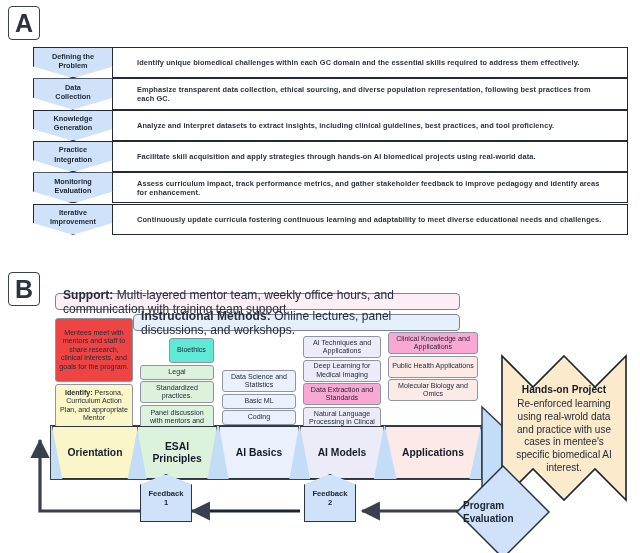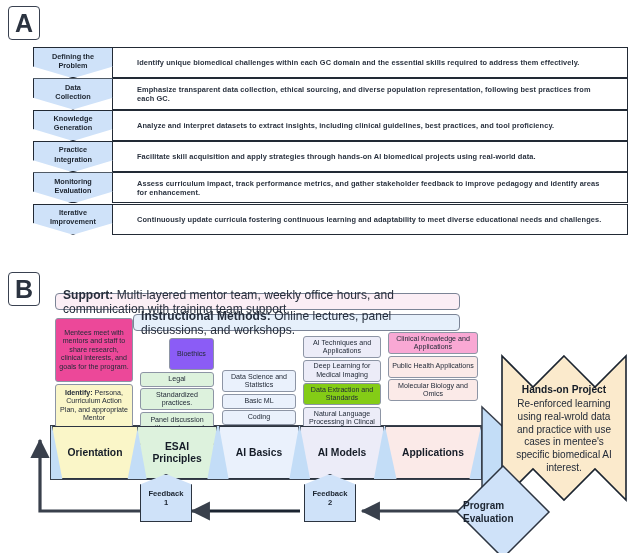--- a/index.html
+++ b/index.html
@@ -141,30 +141,30 @@
 
     <div class="banner support">
       <span><b>Support:</b><span> Multi-layered mentor team, weekly office hours, and communication with training team support.</span></span>
     </div>
     <div class="banner instr">
       <span><b>Instructional Methods:</b><span> Online lectures, panel discussions, and workshops.</span></span>
     </div>
 
     <div id="stageCols">
         <div class="col" style="left: 55px; top: 50px; width: 78px;">
-          <div class="chip" style="height: 64px; background: #ec4899;">
+          <div class="chip" style="height: 64px; background: #ef4444;">
             <span><span>Mentees meet with mentors and staff to share research, clinical interests, and goals for the program.</span></span>
           </div>
           <div class="chip" style="height: 44px; background: rgb(250, 246, 200);">
             <span><b>Identify:</b><span> Persona, Curriculum Action Plan, and appropriate Mentor</span></span>
           </div>
         </div>
         <div class="stageLabel" style="left: 52px; top: 158px; width: 86px; height: 53px; background: rgb(250, 246, 200); clip-path: polygon(0px 0px, 100% 0px, 88% 100%, 12% 100%); transform: scaleY(1); white-space: pre-line;">Orientation</div>
         <div class="col" style="left: 140px; top: 70px; width: 74px;">
-          <div class="chip" style="height: 32px; background: #8b5cf6; margin-left: 29px;">
+          <div class="chip" style="height: 25px; background: #5eead4; margin-left: 29px;">
             <span><span>Bioethics</span></span>
           </div>
           <div class="chip" style="height: 15px; background: rgb(221, 242, 221);">
             <span><span>Legal</span></span>
           </div>
           <div class="chip" style="height: 22px; background: rgb(221, 242, 221);">
             <span><span>Standardized practices.</span></span>
           </div>
           <div class="chip" style="height: 34px; background: rgb(221, 242, 221);">
             <span><span>Panel discussion with mentors and industry leaders.</span></span>
@@ -184,21 +184,21 @@
           </div>
         </div>
         <div class="stageLabel" style="left: 219px; top: 158px; width: 80px; height: 53px; background: rgb(234, 241, 252); clip-path: polygon(0px 0px, 100% 0px, 88% 100%, 12% 100%); transform: scaleY(1); white-space: pre-line;">AI Basics</div>
         <div class="col" style="left: 303px; top: 68px; width: 78px;">
           <div class="chip" style="height: 22px; background: rgb(236, 236, 248);">
             <span><span>AI Techniques and Applications</span></span>
           </div>
           <div class="chip" style="height: 22px; background: rgb(236, 236, 248);">
             <span><span>Deep Learning for Medical Imaging</span></span>
           </div>
-          <div class="chip" style="height: 22px; background: #84cc16;">
+          <div class="chip" style="height: 22px; background: #f9a8d4;">
             <span><span>Data Extraction and Standards</span></span>
           </div>
           <div class="chip" style="height: 32px; background: rgb(236, 236, 248);">
             <span><span>Natural Language Processing in Clincal Notes</span></span>
           </div>
         </div>
         <div class="stageLabel" style="left: 300px; top: 158px; width: 84px; height: 53px; background: rgb(236, 236, 248); clip-path: polygon(0px 0px, 100% 0px, 88% 100%, 12% 100%); transform: scaleY(1); white-space: pre-line;">AI Models</div>
         <div class="col" style="left: 388px; top: 64px; width: 90px;">
           <div class="chip" style="height: 22px; background: #f9a8d4;">
             <span><span>Clinical Knowledge and Applications</span></span>

